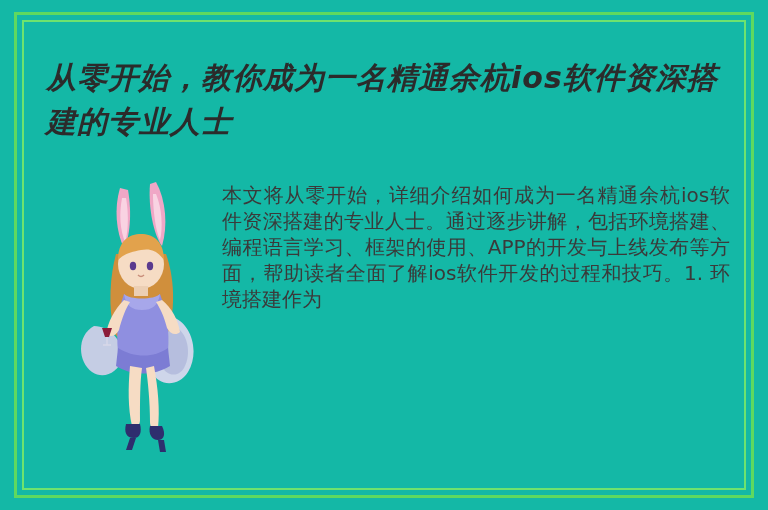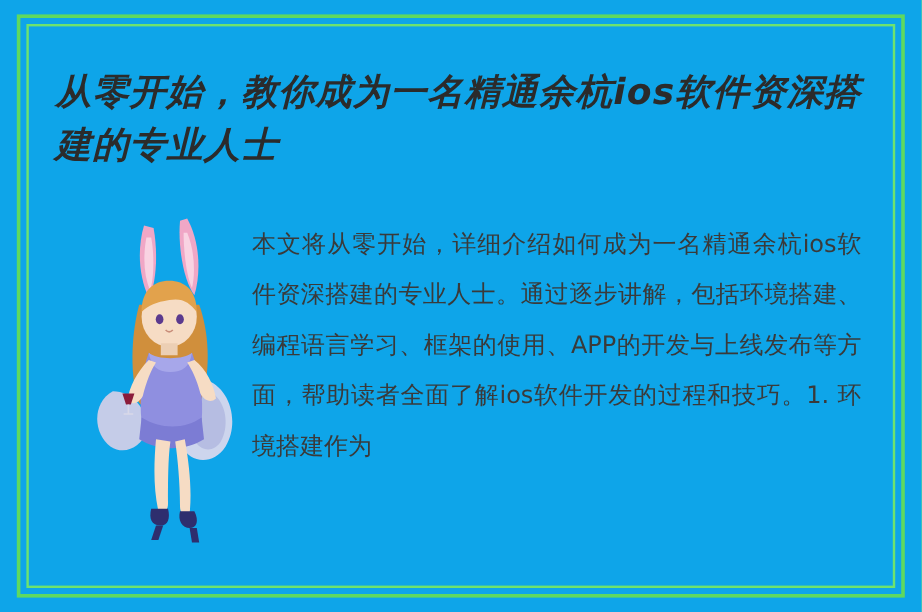--- a/index.html
+++ b/index.html
@@ -11,21 +11,21 @@
     height: 510px;
     overflow: hidden;
     background: #7ef07e;
     font-family: "Liberation Sans", sans-serif;
   }
   .card {
     position: relative;
     width: 768px;
     height: 510px;
     box-sizing: border-box;
-    background: #0ea5e9;
+    background: #14b8a6;
   }
   .frame-outer {
     position: absolute;
     left: 14px;
     top: 12px;
     right: 14px;
     bottom: 12px;
     border: 3px solid #5fd95f;
     box-sizing: border-box;
   }
@@ -46,26 +46,26 @@
     font-family: "DejaVu Sans", sans-serif;
     font-weight: bold;
     font-size: 30px;
     line-height: 44px;
     color: #2b2b2b;
     letter-spacing: 1px;
     font-style: italic;
   }
   .body-text {
     position: absolute;
-    left: 210px;
+    left: 222px;
     top: 182px;
     width: 508px;
     font-family: "DejaVu Sans", sans-serif;
     font-size: 20px;
-    line-height: 42px;
+    line-height: 26px;
     color: #3a3a3a;
     text-align: justify;
   }
   .illus {
     position: absolute;
     left: 74px;
     top: 176px;
     width: 140px;
     height: 290px;
   }

